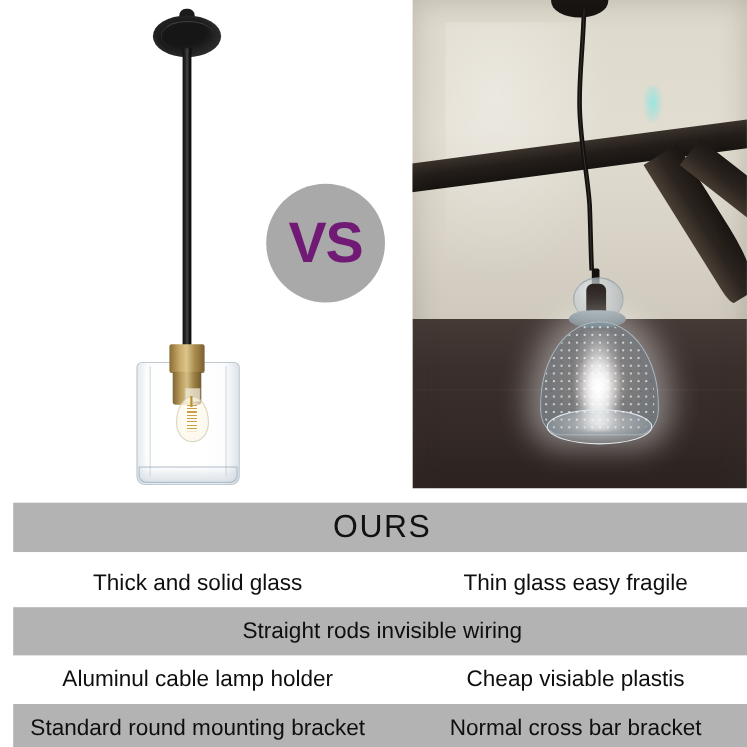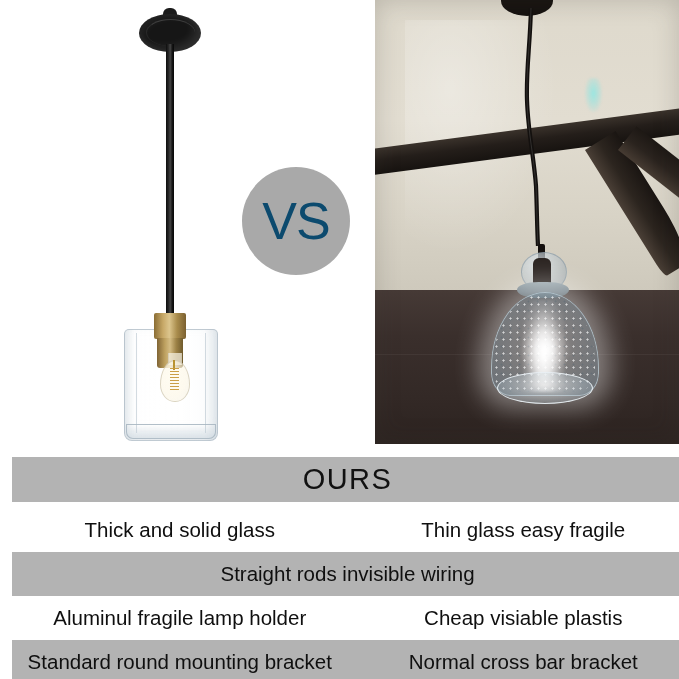--- a/index.html
+++ b/index.html
@@ -163,23 +163,23 @@
     position: absolute;
     left: 242px; top: 167px;
     width: 108px; height: 108px;
     border-radius: 50%;
     background: #a9a9a9;
     display: flex;
     align-items: center;
     justify-content: center;
   }
   #vs-badge .vs-text {
-    color: #0c4a6e;
+    color: #701a75;
     font-size: 52px;
-    font-weight: normal;
+    font-weight: bold;
     letter-spacing: -1px;
     font-family: "Liberation Sans", sans-serif;
     line-height: 1;
   }
 
   
   #others-product-photo {
     position: absolute;
     left: 375px; top: 0;
     width: 304px;
@@ -450,21 +450,21 @@
     <div class="cmp-row data white">
       <div class="cmp-cell left">Thick and solid glass</div>
       <div class="cmp-cell right">Thin glass easy fragile</div>
     </div>
 
     <div class="cmp-row data gray">
       <div class="cmp-cell left">Straight rods invisible wiring</div>
     </div>
 
     <div class="cmp-row data white">
-      <div class="cmp-cell left">Aluminul fragile lamp holder</div>
+      <div class="cmp-cell left">Aluminul cable lamp holder</div>
       <div class="cmp-cell right">Cheap visiable plastis</div>
     </div>
 
     <div class="cmp-row data gray">
       <div class="cmp-cell left">Standard round mounting bracket</div>
       <div class="cmp-cell right">Normal cross bar bracket</div>
     </div>
 
   </div>
 

